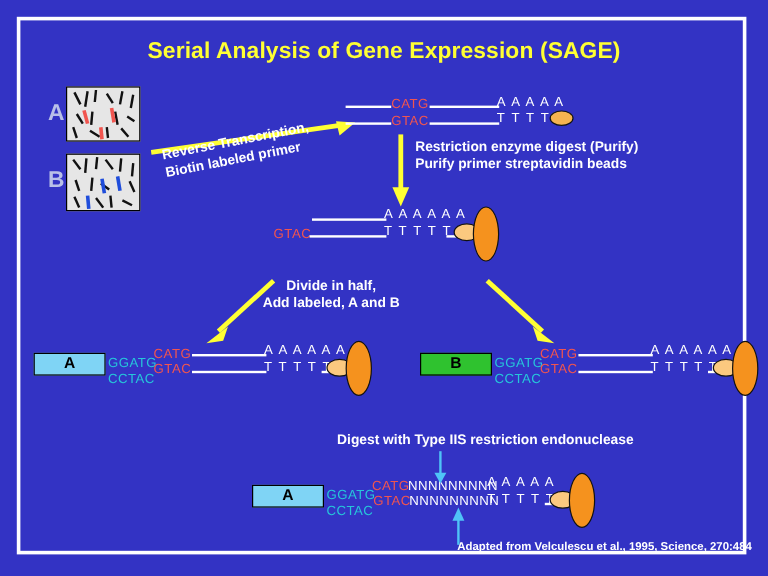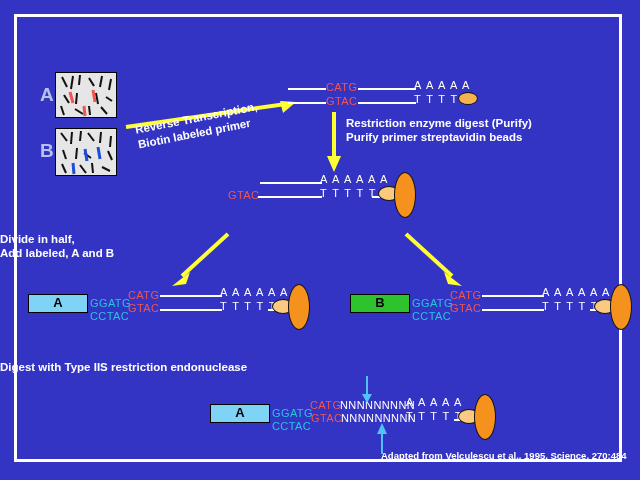--- a/index.html
+++ b/index.html
@@ -28,20 +28,21 @@
         white-space:nowrap;}
   svg{display:block;overflow:visible;}
 </style>
 </head>
 <body>
 
 <div id="stage">
 
   <div id="frame"></div>
 
+  <div class="abs title">Serial Analysis of Gene Expression (SAGE)</div>
 
   <div class="abs celllabel" style="left:40px;top:84px;">A</div>
   <div class="abs cellbox" style="left:55px;top:72px;width:60px;height:44px;">
     <svg width="60" height="44" viewBox="0 0 60 44">
       <g stroke="#111" stroke-width="2">
         <line x1="6" y1="4" x2="11" y2="14"></line>
           <line x1="17" y1="3" x2="15" y2="16"></line>
         <line x1="24" y1="2" x2="23" y2="12"></line>
           <line x1="33" y1="5" x2="38" y2="13"></line>
         <line x1="46" y1="3" x2="44" y2="14"></line>
@@ -140,21 +141,21 @@
       <line x1="58" y1="2" x2="12" y2="44" stroke="#ffff33" stroke-width="4"></line>
       <polygon points="2,54 20,40 16,52" fill="#ffff33"></polygon>
     </svg>
   </div>
   <div class="abs" style="left:402px;top:232px;">
     <svg width="62" height="58" viewBox="0 0 62 58">
       <line x1="4" y1="2" x2="50" y2="44" stroke="#ffff33" stroke-width="4"></line>
       <polygon points="60,54 42,40 46,52" fill="#ffff33"></polygon>
     </svg>
   </div>
-  <div class="abs wtxt" style="left:0;top:232px;width:552px;">
+  <div class="abs wtxt" style="left:0;top:232px;width:552px;text-align:center;">
     <div>Divide in half,</div>
     <div>Add labeled, A and B</div>
   </div>
 
   <div class="abs" style="left:28px;top:290px;width:262px;height:34px;">
     <div class="abs linkerbox" style="left:0;top:4px;width:58px;height:17px;background:#7fd4f5;">A</div>
     <div class="abs seq cyan" style="left:62px;top:0px;">GGATG</div>
     <div class="abs seq red" style="left:100px;top:0px;">CATG</div>
     <div class="abs strandline" style="left:132px;top:5px;width:62px;"></div>
     <div class="abs seq wht" style="left:192px;top:-3px;letter-spacing:1.4px;">A A A A A A</div>
@@ -175,21 +176,21 @@
     <div class="abs seq wht" style="left:192px;top:-3px;letter-spacing:1.4px;">A A A A A A</div>
     <div class="abs seq cyan" style="left:62px;top:13px;">CCTAC</div>
     <div class="abs seq red" style="left:100px;top:13px;">GTAC</div>
     <div class="abs strandline" style="left:132px;top:19px;width:62px;"></div>
     <div class="abs seq wht" style="left:192px;top:11px;letter-spacing:1.4px;">T T T T T T</div>
     <div class="abs strandline" style="left:240px;top:19px;width:8px;"></div>
     <div class="abs biotin" style="left:244px;top:9px;width:20px;height:13px;"></div>
     <div class="abs bead" style="left:260px;top:-6px;width:20px;height:44px;"></div>
   </div>
 
-  <div class="abs wtxt" style="left:0;top:360px;width:528px;text-align:left;">Digest with Type IIS restriction endonuclease</div>
+  <div class="abs wtxt" style="left:0;top:360px;width:528px;text-align:right;">Digest with Type IIS restriction endonuclease</div>
 
   <div class="abs" style="left:210px;top:400px;width:270px;height:36px;">
     <div class="abs linkerbox" style="left:0;top:4px;width:58px;height:17px;background:#7fd4f5;">A</div>
     <div class="abs seq cyan" style="left:62px;top:0px;">GGATG</div>
     <div class="abs seq red" style="left:100px;top:0px;">CATG</div>
     <div class="abs seq wht" style="left:130px;top:0px;">NNNNNNNNN</div>
     <div class="abs seq wht" style="left:196px;top:-3px;letter-spacing:1.4px;">A A A A A</div>
     <div class="abs seq cyan" style="left:62px;top:13px;">CCTAC</div>
     <div class="abs seq red" style="left:101px;top:13px;">GTAC</div>
     <div class="abs seq wht" style="left:131px;top:13px;">NNNNNNNNN</div>

